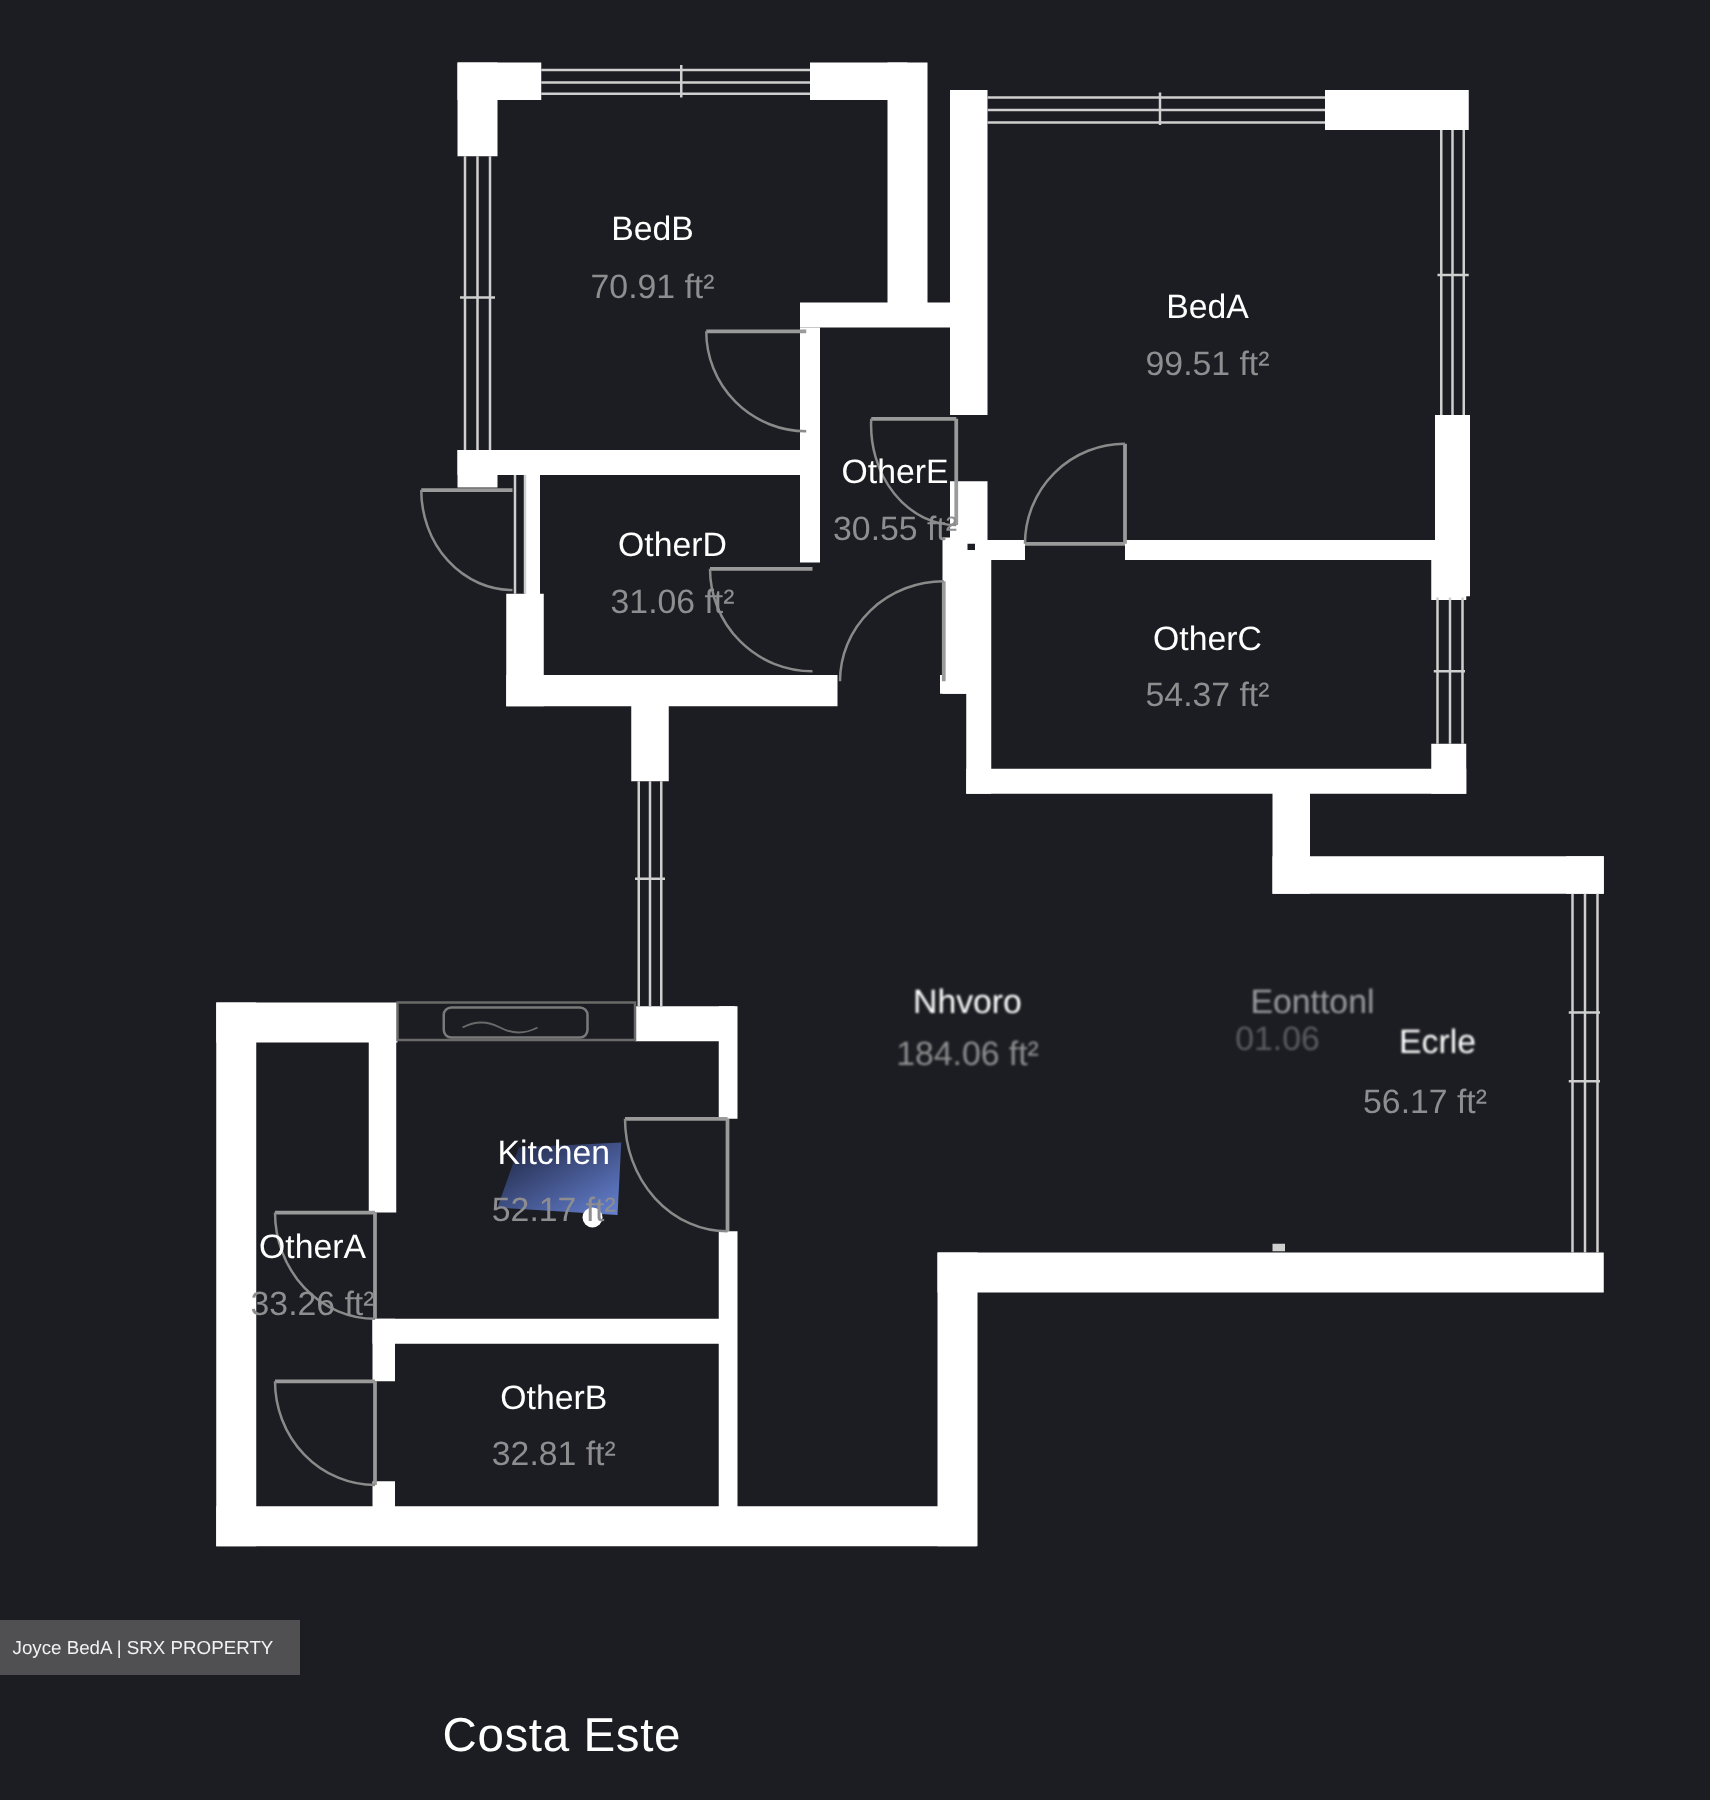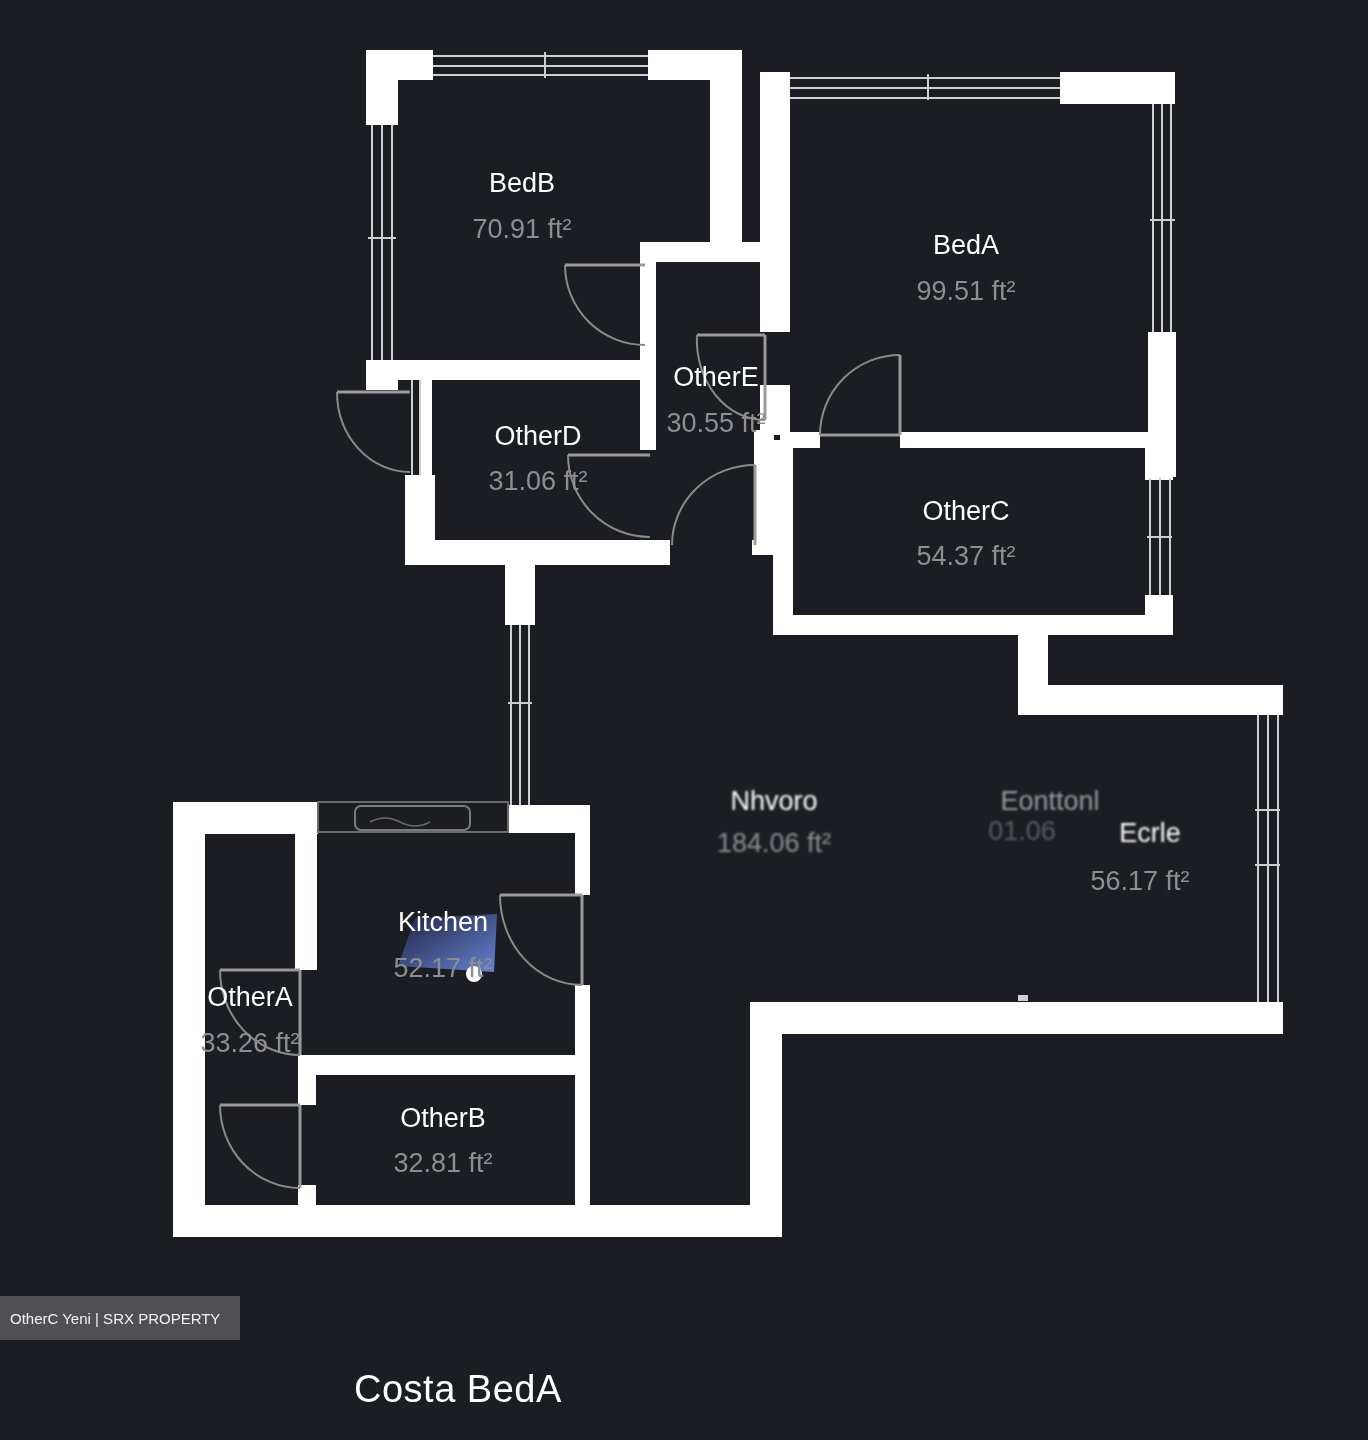--- a/index.html
+++ b/index.html
@@ -220,14 +220,14 @@
   <g>
     <text class="room-name" x="250" y="1006">OtherA</text>
     <text class="room-area" x="250" y="1052">33.26 ft²</text>
   </g>
   <g>
     <text class="room-name" x="443" y="1127">OtherB</text>
     <text class="room-area" x="443" y="1172">32.81 ft²</text>
   </g>
 </svg>
 
-<div class="watermark">OtherC Yeni | SRX PROPERTY</div>
-<div class="title">Costa BedA</div>
+<div class="watermark">Joyce BedA | SRX PROPERTY</div>
+<div class="title">Costa Este</div>
 
 </body></html>

